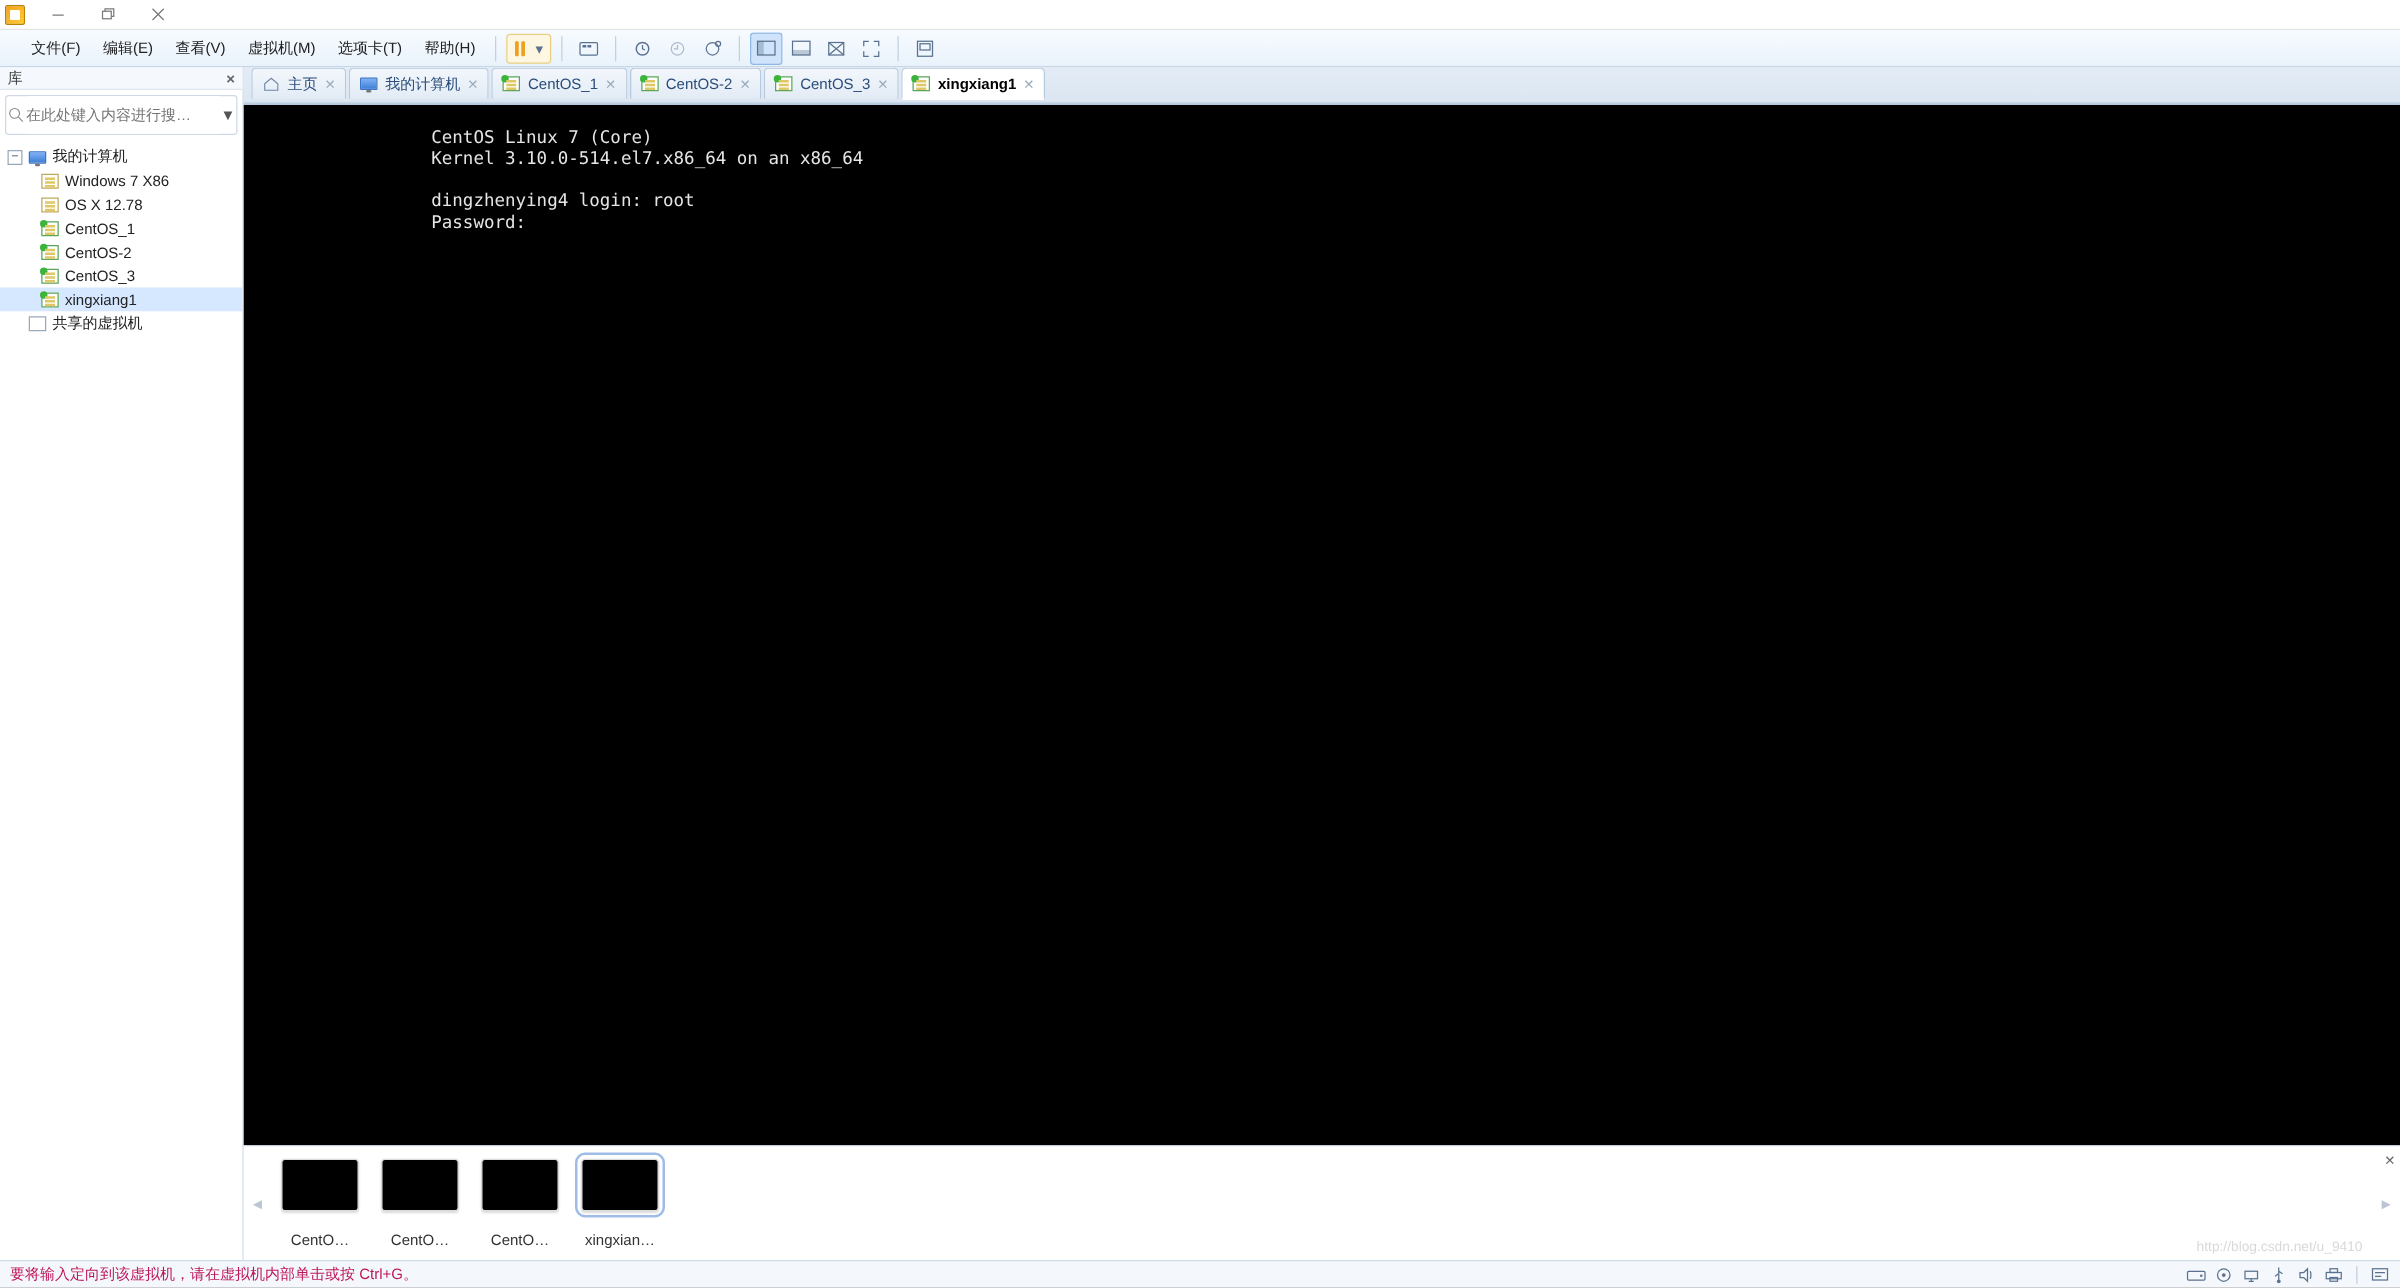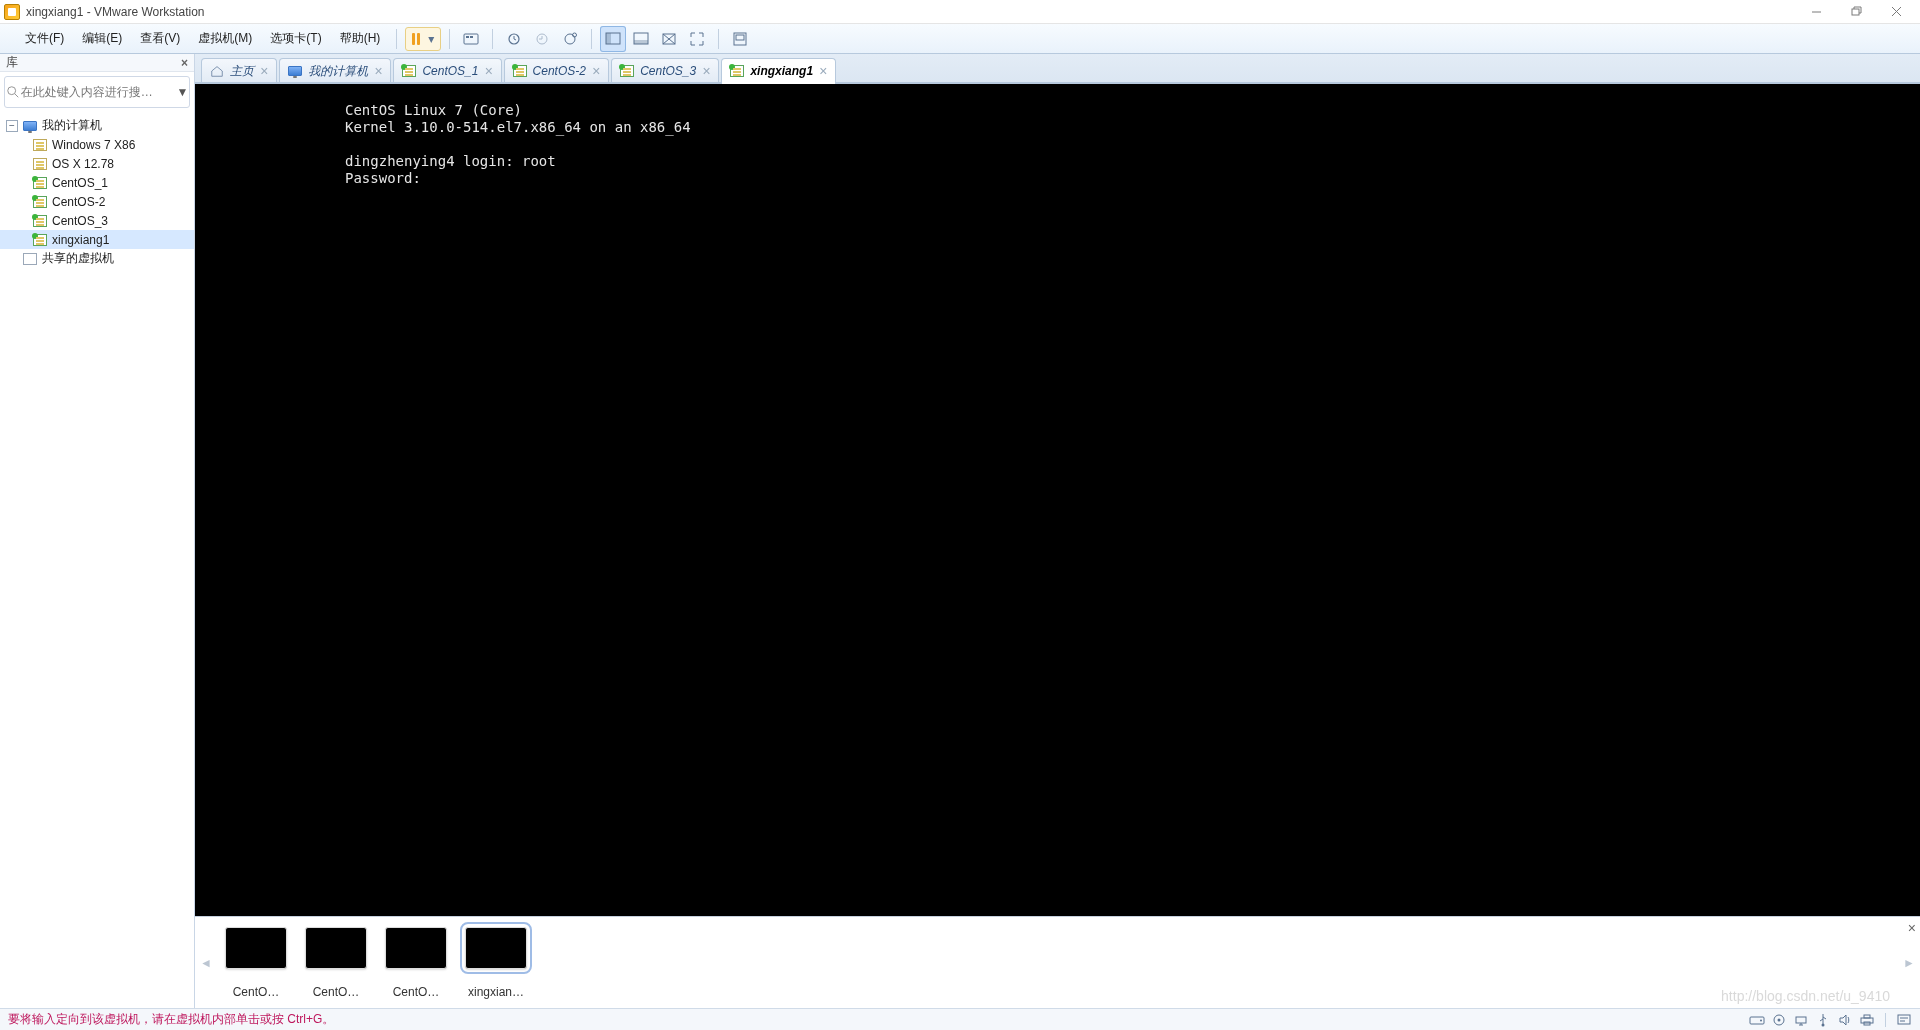--- a/index.html
+++ b/index.html
@@ -47,21 +47,21 @@
 .ico-vm{width:14px;height:12px;border:1px solid #bfa95a;background:#fff;position:relative;}
 .ico-vm::after{content:"";position:absolute;left:2px;right:2px;top:2px;height:2px;background:#e0c766;box-shadow:0 3px 0 #e0c766,0 6px 0 #e0c766;}
 .ico-vm.on{border-color:#5aa55a;}
 .ico-vm.on::before{content:"";position:absolute;left:-2px;top:-2px;width:6px;height:6px;background:#3cb43c;border-radius:50%;}
 .ico-share{width:14px;height:12px;border:1px solid #9ba8b8;background:#fff;}
 .pad-1{padding-left:22px;} .pad-2{padding-left:32px;}
 
 
 .content{flex:1;display:flex;flex-direction:column;min-width:0;background:#eaf1f9;}
 
-.tabs{height:30px;display:flex;align-items:flex-end;background:linear-gradient(#e3ecf6,#dbe6f2);border-bottom:1px solid #b7c9dd;padding-left:6px;gap:2px;position:relative;font-style:italic;}
+.tabs{height:30px;display:flex;align-items:flex-start;background:linear-gradient(#e3ecf6,#dbe6f2);border-bottom:1px solid #b7c9dd;padding-left:6px;gap:2px;position:relative;}
 .tabs::after{content:"";position:absolute;left:0;right:0;bottom:0;height:1px;background:#b7c9dd;}
 .tab{height:25px;display:flex;align-items:center;padding:0 8px;background:linear-gradient(#f3f7fc,#e2ebf5);border:1px solid #b7c9dd;border-bottom:none;border-radius:4px 4px 0 0;color:#356; gap:6px;max-width:180px;}
 .tab.active{background:#fff;position:relative;z-index:2;}
 .tab.active::after{content:"";position:absolute;left:0;right:0;bottom:-1px;height:2px;background:#fff;}
 .tab .label{font-size:12px;color:#2a4d7a;white-space:nowrap;}
 .tab.active .label{font-weight:bold;color:#000;}
 .tab .close{color:#9ab;font-size:14px;line-height:1;}
 .tab .ico{width:14px;height:14px;display:flex;align-items:center;justify-content:center;}
 .ico-home svg{width:14px;height:14px;color:#6f86a5;}
 
@@ -88,21 +88,20 @@
 .status .devicons{display:flex;gap:6px;align-items:center;}
 .status .dev{width:16px;height:14px;display:flex;align-items:center;justify-content:center;color:#5a7290;}
 
 svg{display:block;}
 </style>
 </head>
 <body>
 
 <div class="titlebar">
   <div class="app-icon"></div>
-  <div class="titlebar-text">xingxiang1 - VMware Workstation</div>
   <div class="winbtn">
       <svg viewBox="0 0 11 11">
         <path d="M1 6h9" stroke="currentColor" stroke-width="1"></path>
       </svg>
     </div>
   <div class="winbtn">
       <svg viewBox="0 0 11 11">
         <rect x="1" y="3" width="7" height="6" fill="none" stroke="currentColor"></rect>
         <path d="M3 3V1h7v6h-2" fill="none" stroke="currentColor"></path>
       </svg>
@@ -385,13 +384,13 @@
       </span>
     <span style="width:1px;height:14px;background:#c2d0e0;margin:0 4px"></span>
     <span class="dev">
         <svg viewBox="0 0 16 14">
           <rect x="2" y="2" width="12" height="9" fill="none" stroke="currentColor"></rect>
           <path d="M4 5h8M4 8h5" stroke="currentColor"></path>
         </svg>
       </span>
   </div>
 </div>
-<div class="watermark" style="position:fixed;right:30px;bottom:26px;color:#d9d9d9;font-size:14px">http://blog.csdn.net/u_9410</div>
+<div class="watermark" style="position:fixed;right:30px;bottom:26px;color:#d9d9d9;font-size:11px">http://blog.csdn.net/u_9410</div>
 
 </body></html>

